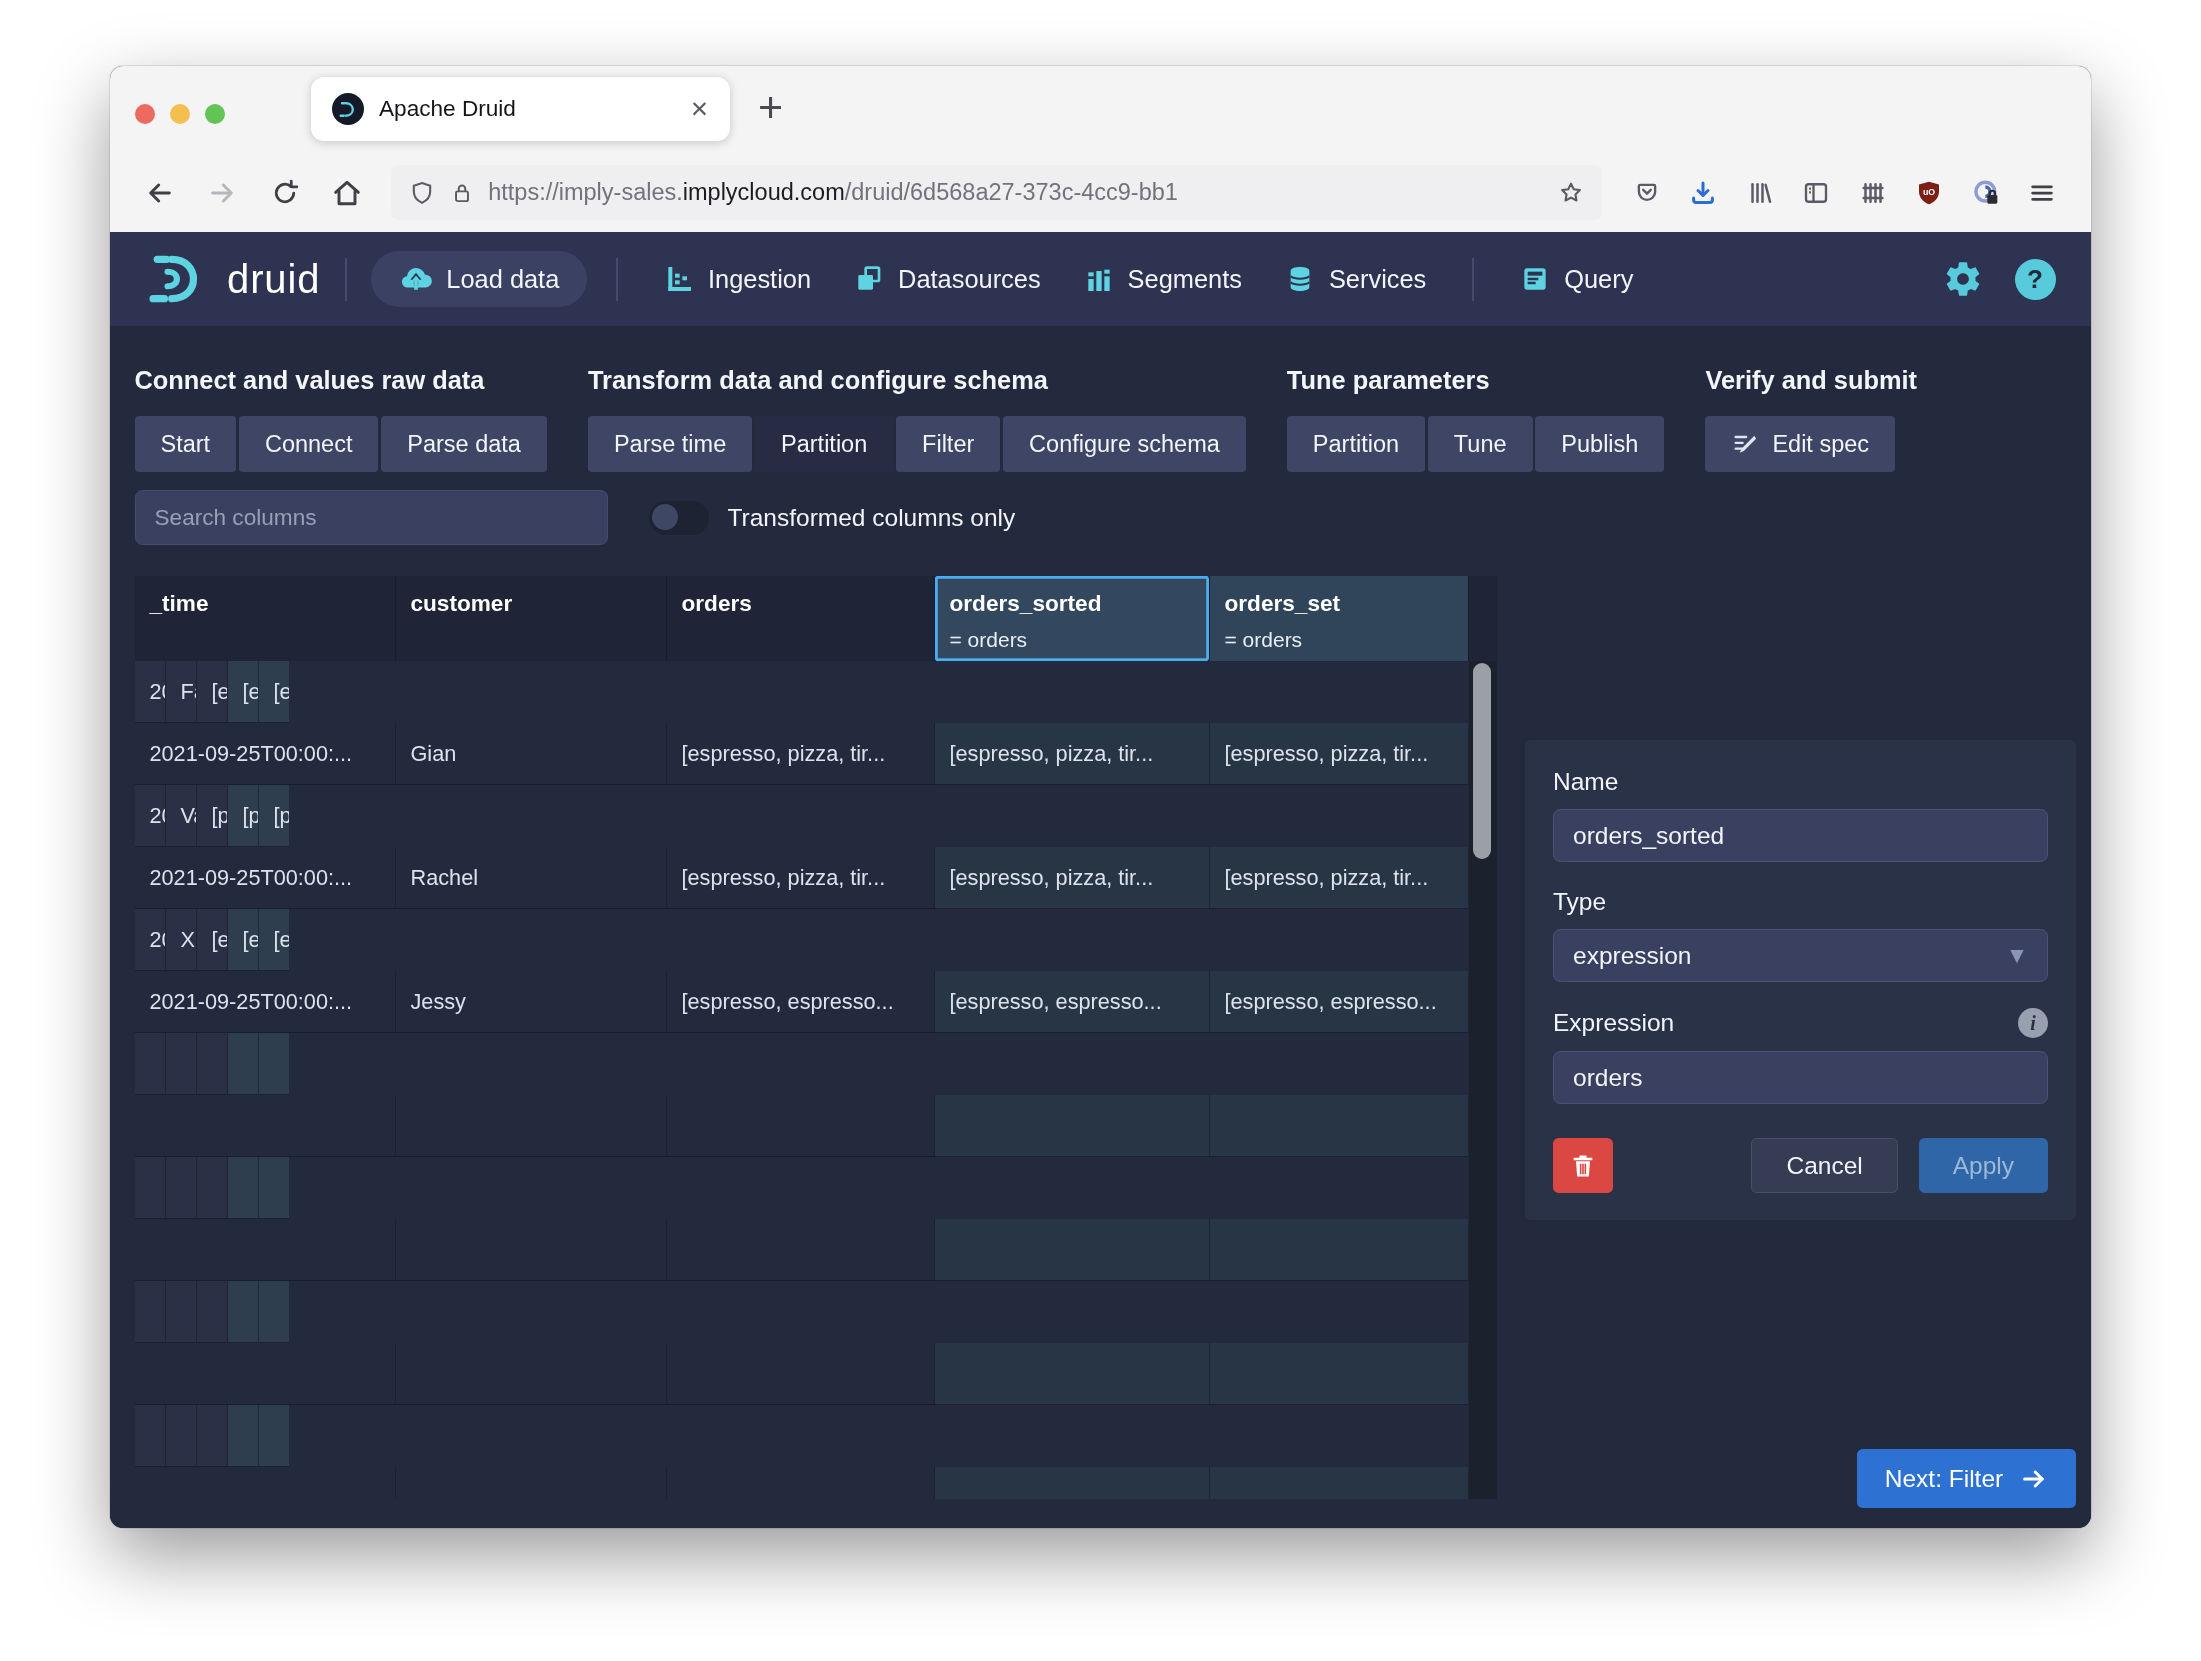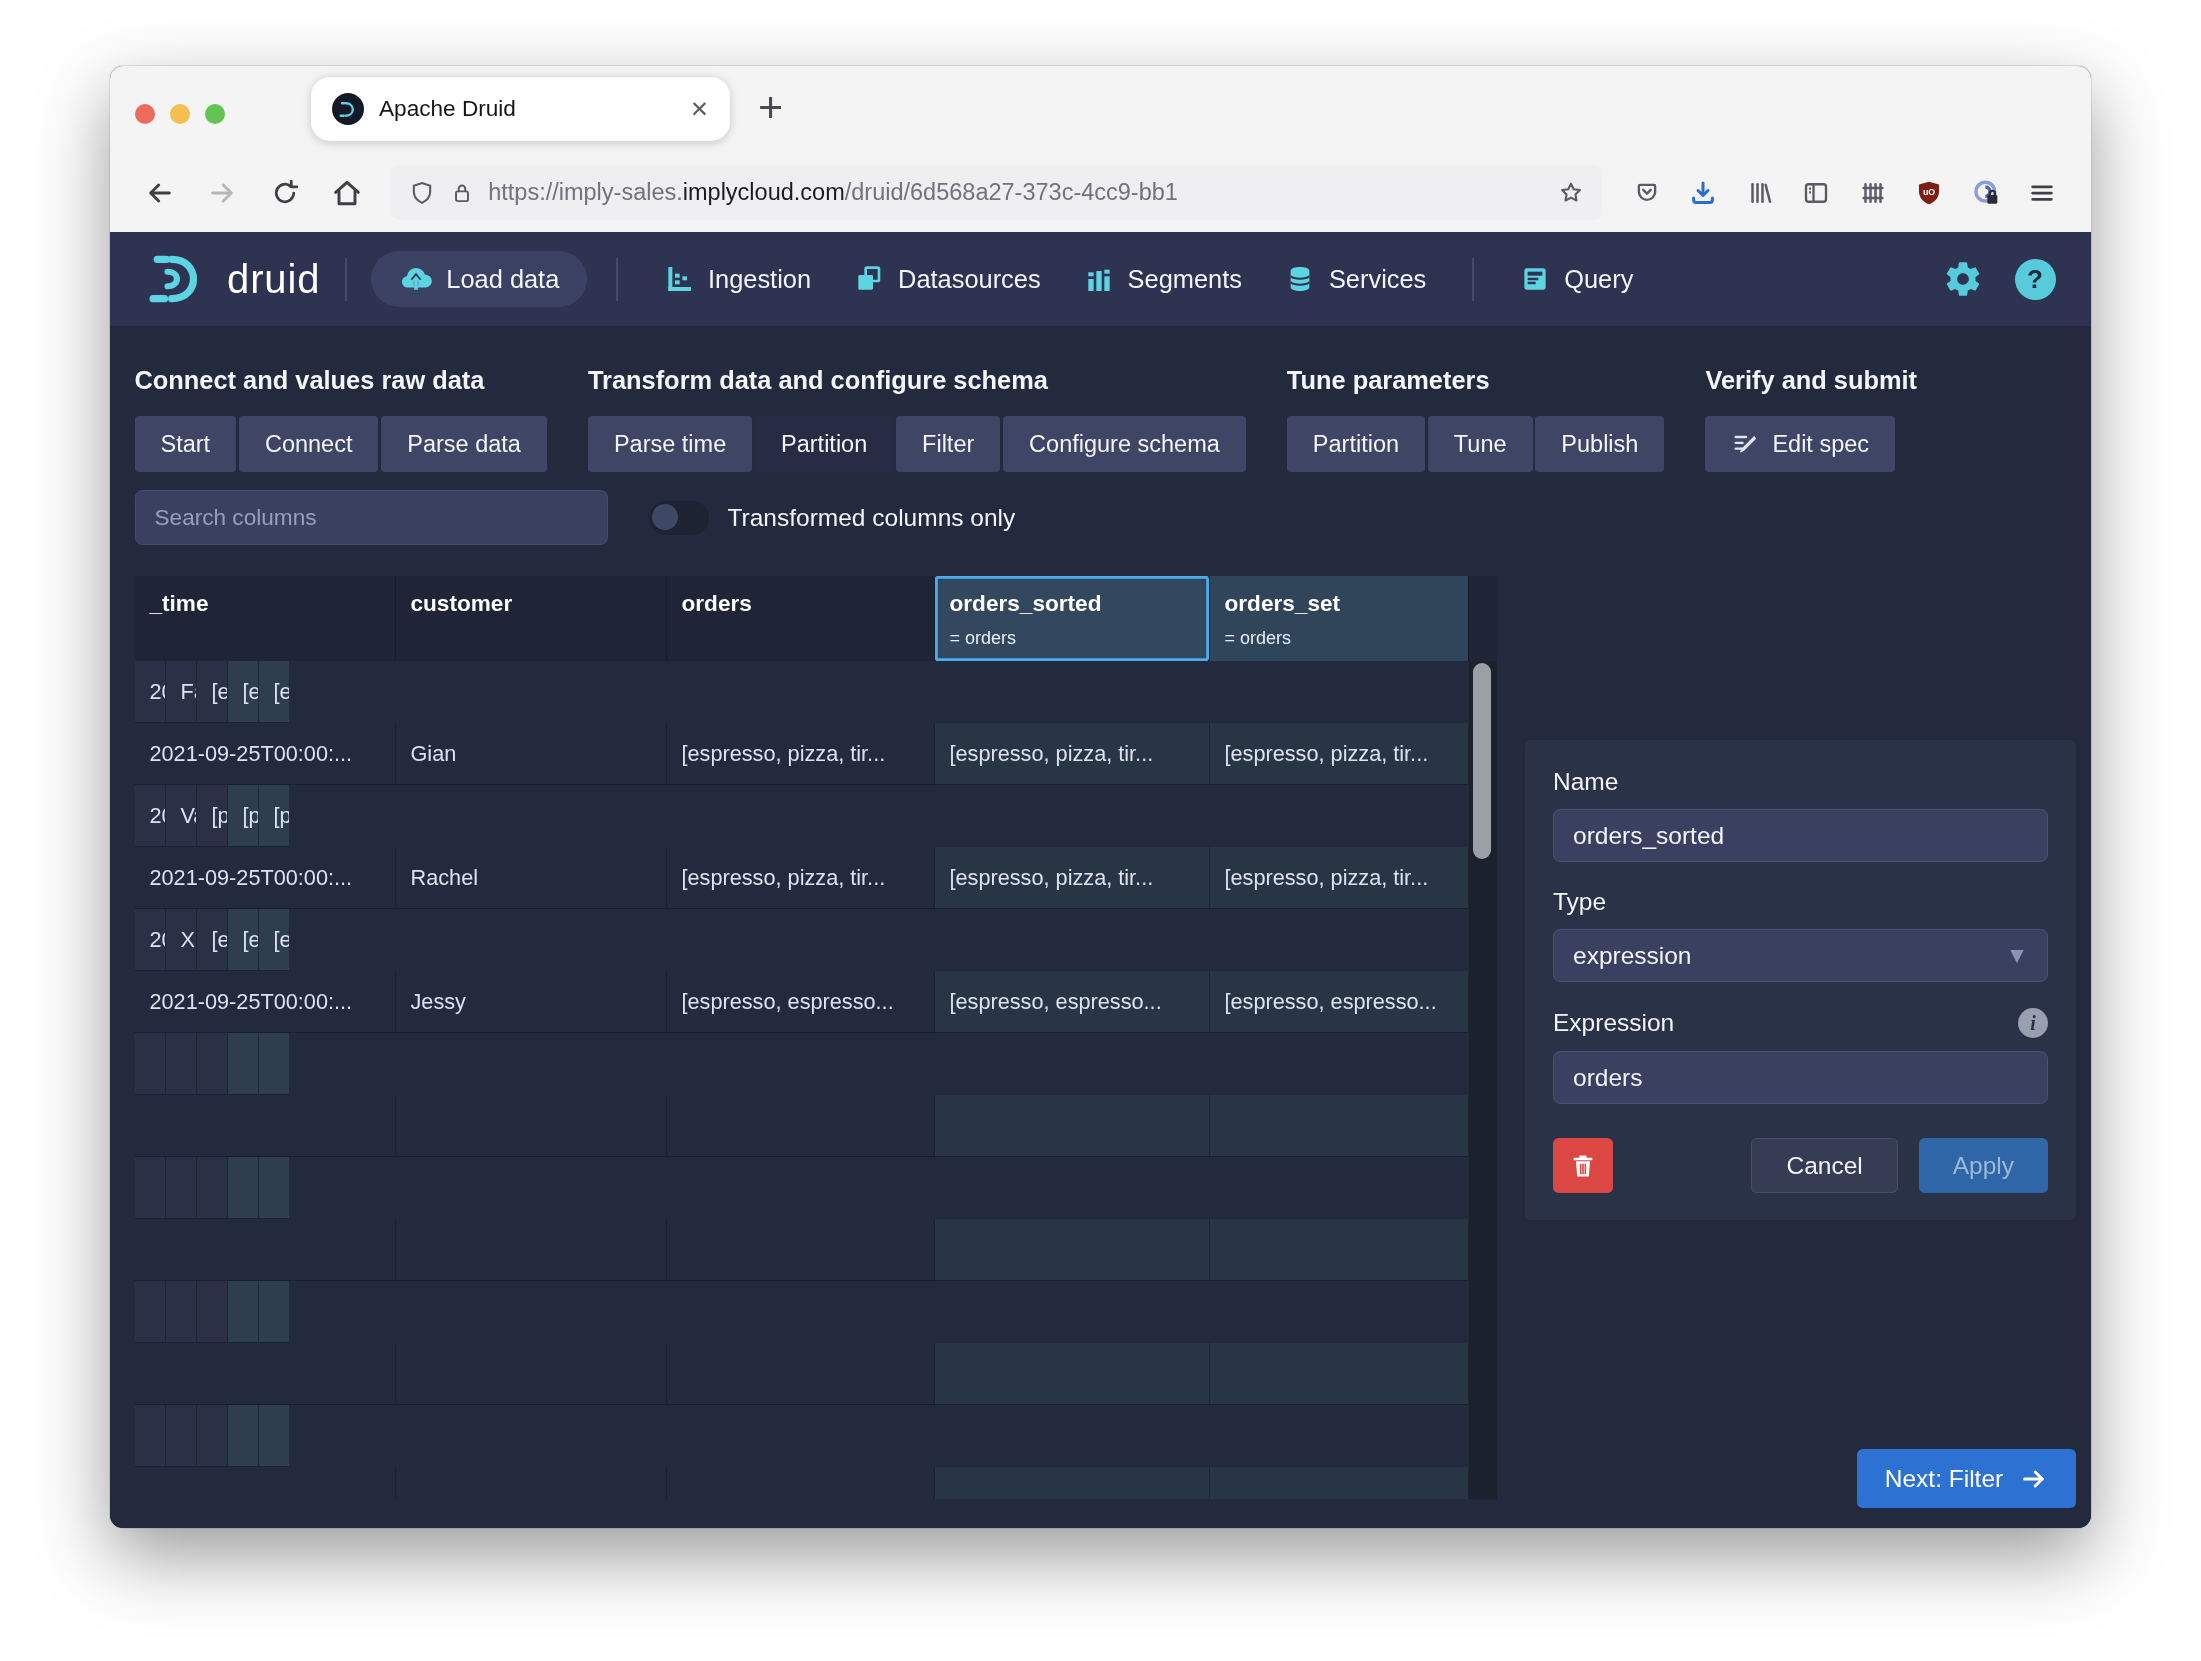--- a/index.html
+++ b/index.html
@@ -6,21 +6,21 @@
   html,body { width:2202px; height:1661px; background:#ffffff; font-family:"Liberation Sans", sans-serif; }
   .window { position:absolute; left:110px; top:66px; width:1981px; height:1462px; border-radius:13px; overflow:hidden;
             box-shadow:0 28px 75px rgba(0,0,0,.40), 0 0 0 0.9px rgba(0,0,0,.10); display:flex; flex-direction:column; background:#242a3d; }
 
   
   .chrome { background:#f5f4f5; }
   .tabstrip { height:87px; position:relative; }
   .traffic { position:absolute; left:24.5px; top:38px; display:flex; gap:15px; }
   .light { width:20px; height:20px; border-radius:50%; }
   .light.red{ background:#ed6a5f; } .light.yellow{ background:#f5bf50; } .light.green{ background:#62c454; }
-  .tab { position:absolute; left:201px; top:11.3px; width:419px; height:64px; background:#ffffff; border-radius:19px;
+  .tab { position:absolute; left:201px; top:11.3px; width:419px; height:64px; background:#ffffff; border-radius:13px;
          box-shadow:0 1.9px 9.4px rgba(0,0,0,.18); display:flex; align-items:center; padding:0 21px; gap:15px; }
   .tab-title { font-size:22.6px; color:#15141a; flex:1; }
   .tab-close { font-size:22.6px; color:#5b5b66; cursor:default; }
   .newtab { position:absolute; left:648px; top:17px; font-size:43px; font-weight:100; color:#4a4a52; }
   .favicon { width:32px; height:32px; border-radius:50%; background:#141a28; display:flex; align-items:center; justify-content:center; }
 
   .toolbar { height:79px; display:flex; align-items:center; padding:0 24.5px; }
   .tbtn { width:51px; height:51px; display:flex; align-items:center; justify-content:center; border-radius:5.6px; margin-right:11.3px; }
   .urlbar { flex:1; height:55px; background:#efeef0; border-radius:7.5px; display:flex; align-items:center; padding:0 17px; margin:0 13px 0 7.5px; gap:13px; }
   .url-text { font-size:23.5px; white-space:nowrap; overflow:hidden; flex:1; }
@@ -50,21 +50,21 @@
   .toggle { margin-left:41px; width:60px; height:34px; border-radius:17px; background:#1d2333; position:relative; }
   .toggle .knob { position:absolute; left:3.8px; top:3.8px; width:26px; height:26px; border-radius:50%; background:#3e4763; }
   .toggle-label { margin-left:19px; font-size:24.5px; }
 
   
   .table-wrap { position:absolute; left:24.5px; top:344px; width:1363px; height:923px; overflow:hidden; }
   .thead { display:flex; height:85px; }
   .th { padding:15px 15px 0 15px; font-size:22.6px; font-weight:bold; background:#1f2537; border-right:0.9px solid #181d2c; color:#ffffff; }
   .th.hl { background:#31455a; }
   .th.selected { background:#33485e; box-shadow:inset 0 0 0 2.8px #48aef0; border-radius:2.8px; }
-  .th .formula { font-weight:normal; font-size:18px; margin-top:11.3px; color:#e8eef5; }
+  .th .formula { font-weight:normal; font-size:21px; margin-top:11.3px; color:#e8eef5; }
   .th-scrollcap { width:28px; background:#1f2537; }
   .tr { display:flex; height:62px; }
   .td { line-height:62px; padding:0 15px; font-size:21.7px; color:#dce3ee; white-space:nowrap; overflow:hidden;
         border-right:0.9px solid rgba(20,25,38,.55); border-bottom:0.9px solid rgba(20,25,38,.7); }
   .tr.light .td { background:#2a3146; }
   .tr.dark  .td { background:#232a3e; }
   .tr.light .td.hl { background:#2f3e4f; }
   .tr.dark  .td.hl { background:#283544; }
   .c0{width:261px;} .c1{width:271px;} .c2{width:268px;} .c3{width:275px;} .c4{width:259px;}
   .vscroll { position:absolute; left:1334px; top:85px; width:28px; height:838px; background:#1c212e; }

